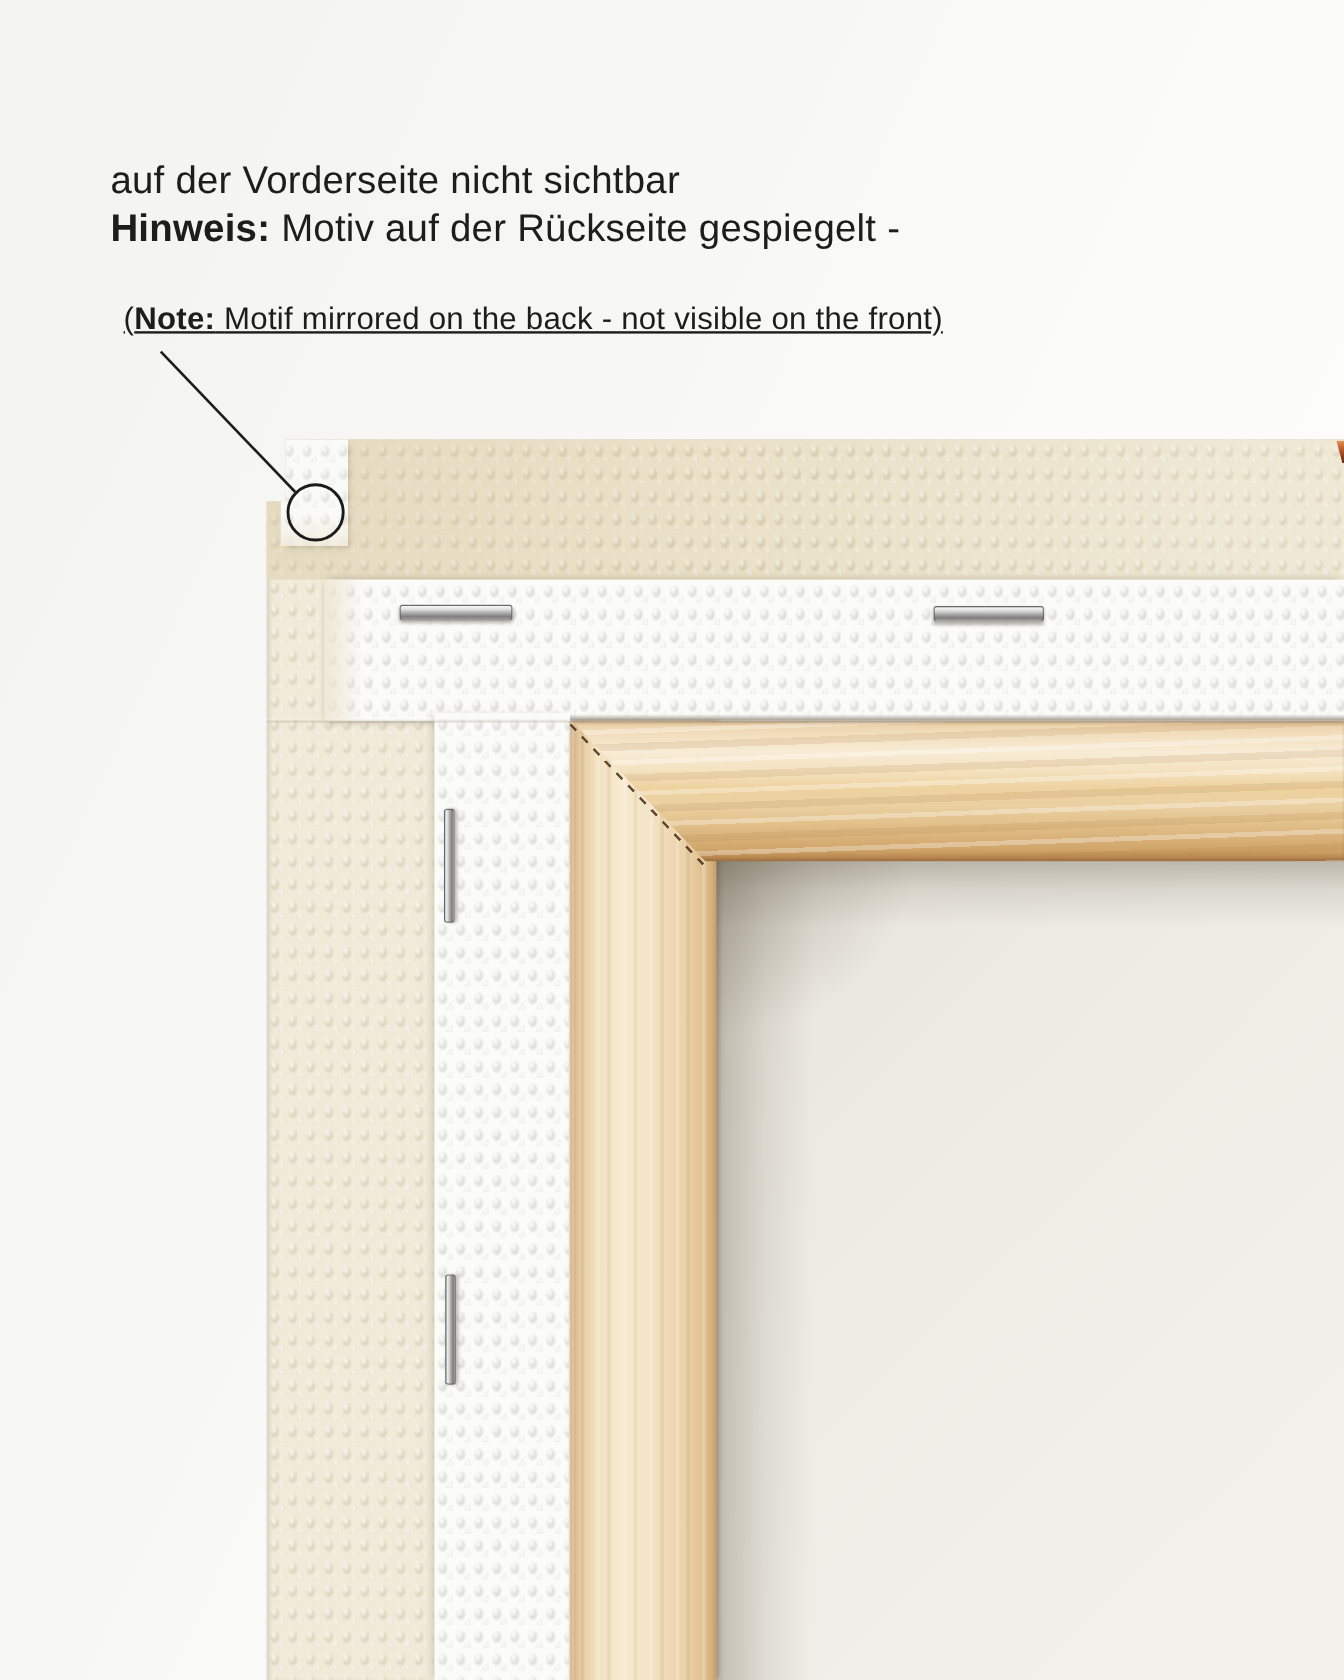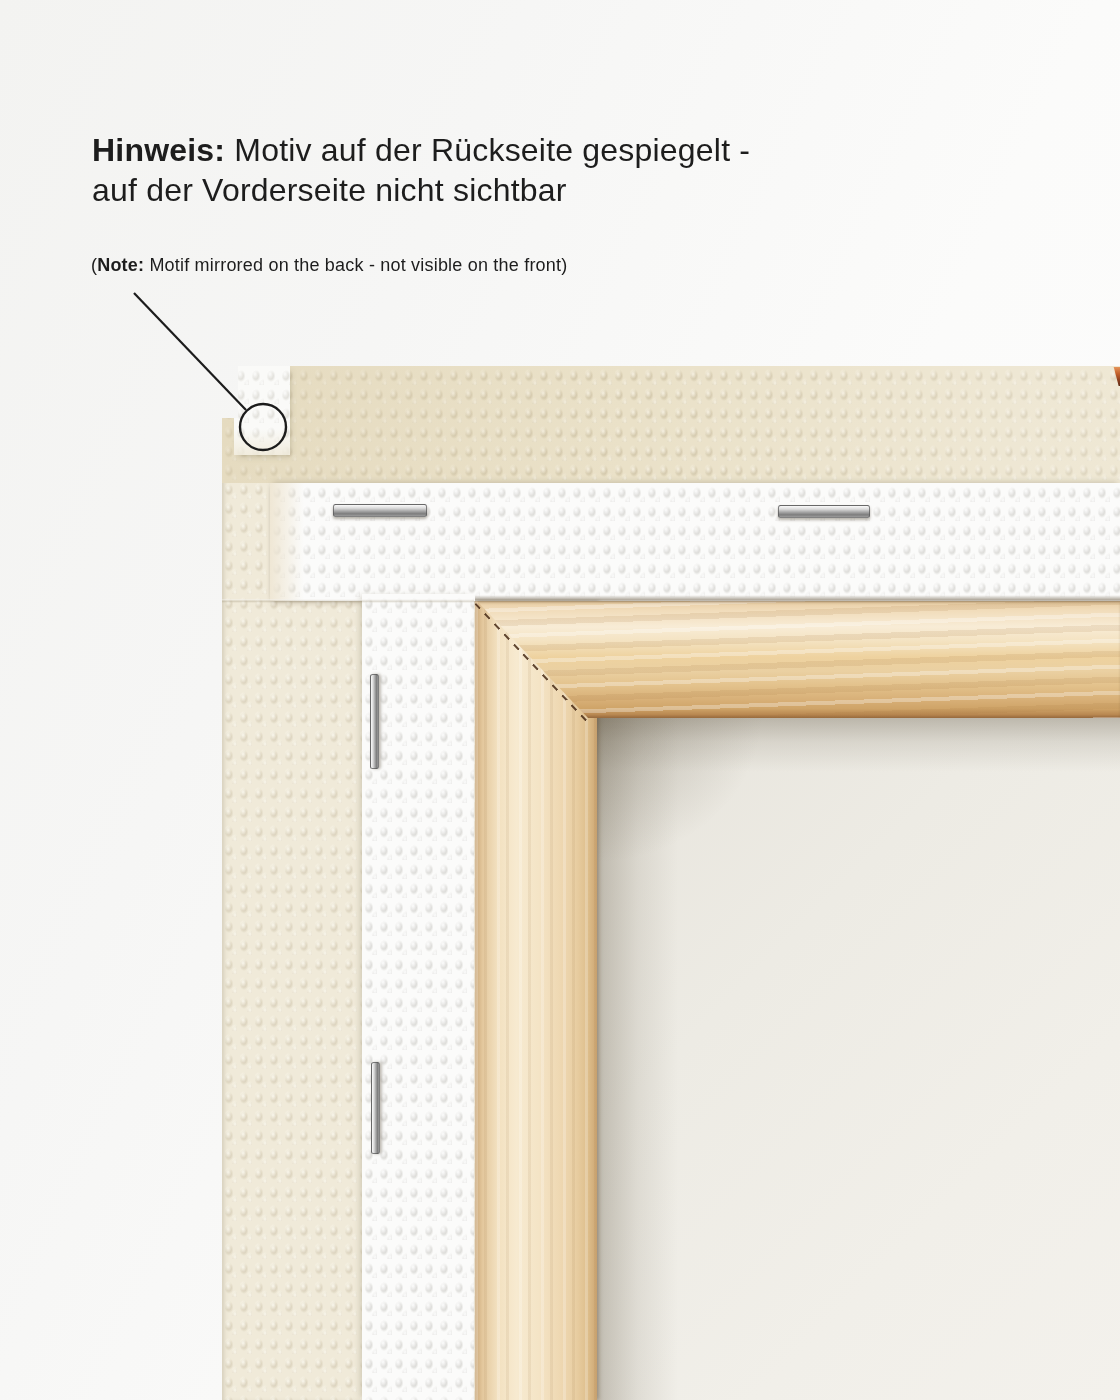--- a/index.html
+++ b/index.html
@@ -12,22 +12,22 @@
   }
 
   
   .note-de{
     position:absolute;left:92px;top:130px;width:780px;
     font-size:32px;line-height:40px;color:#1d1d1d;letter-spacing:.2px;
   }
   .note-de .line{display:block;}
   .note-de b{font-weight:700;}
   .note-en{
-    position:absolute;left:91px;top:249px;width:820px;
-    font-size:18px;line-height:32px;color:#1d1d1d;letter-spacing:.2px;
+    position:absolute;left:103px;top:249px;width:820px;
+    font-size:26px;line-height:32px;color:#1d1d1d;letter-spacing:.2px;text-decoration:underline;
   }
   .note-en b{font-weight:700;}
 
   
   .callout{position:absolute;left:0;top:0;pointer-events:none;}
 
   
   .artwork{
     position:absolute;left:222px;top:366px;width:898px;height:1034px;
     clip-path:polygon(16px 0,100% 0,100% 100%,0 100%,0 52px,16px 52px);
@@ -143,22 +143,22 @@
   .motif-sliver{right:0;top:1px;width:9px;height:19px;
     clip-path:polygon(30% 0,100% 0,100% 100%,85% 100%);
     background:linear-gradient(180deg,#e5945a 0%,#c25f2a 35%,#8c3f1e 70%,#5e2a14 100%);}
 </style>
 </head>
 <body>
 
 <div class="stage">
 
   <div class="note-de">
+    <span class="line">auf der Vorderseite nicht sichtbar</span>
     <span class="line"><b>Hinweis:</b> <span>Motiv auf der Rückseite gespiegelt -</span></span>
-    <span class="line">auf der Vorderseite nicht sichtbar</span>
   </div>
 
   <div class="note-en"><span>(</span><b>Note:</b> <span>Motif mirrored on the back - not visible on the front)</span></div>
 
   <div class="artwork">
     <div class="base-beige tex-knob"></div>
     <div class="strip-beige-top tex-knob"></div>
     <div class="fold-corner tex-knob"></div>
     <div class="strip-white-h tex-knob"></div>
     <div class="strip-white-v tex-knob"></div>

